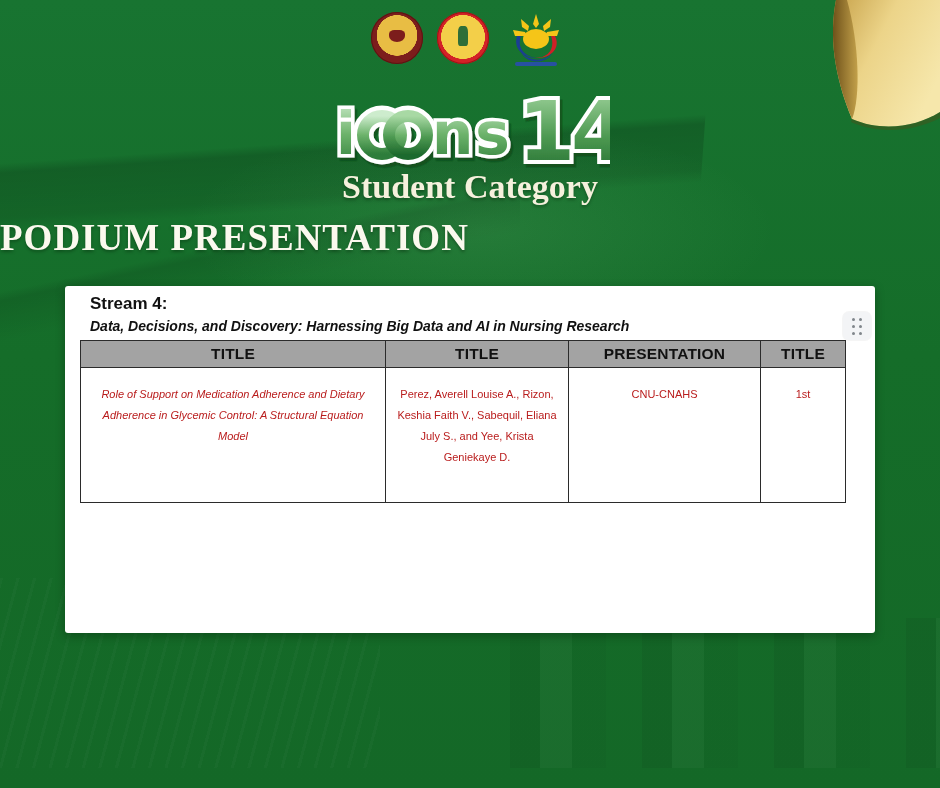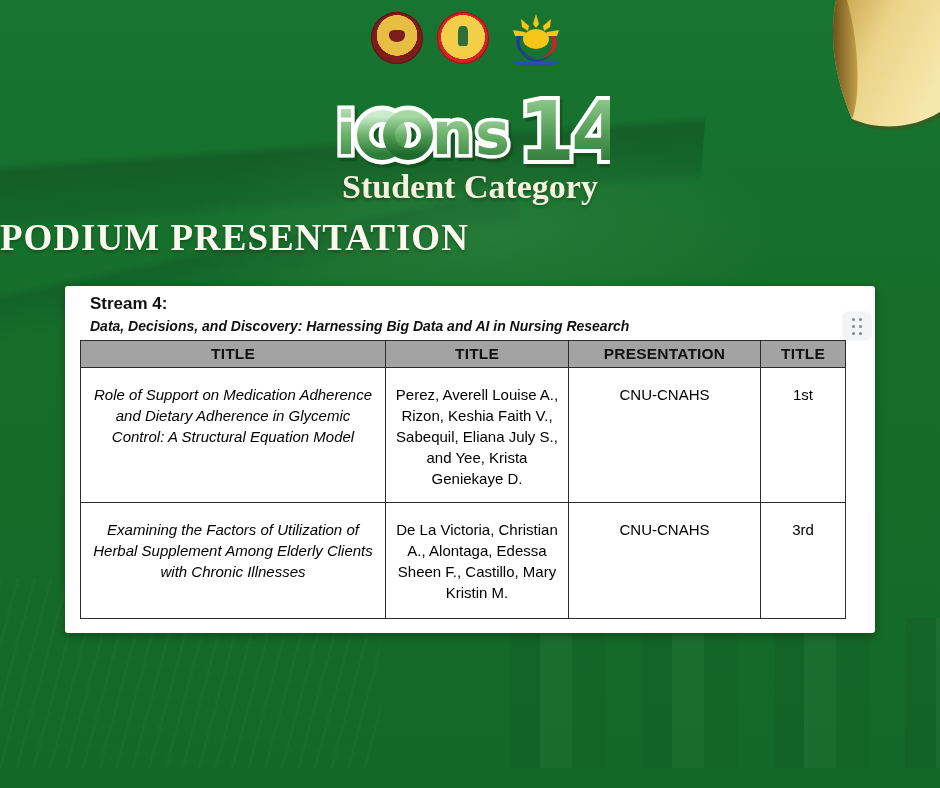--- a/index.html
+++ b/index.html
@@ -49,21 +49,21 @@
   .stream-title{position:absolute;left:25px;top:32px;font-size:14px;font-weight:bold;font-style:italic;color:#111;white-space:nowrap;}
 
   .drag-handle{position:absolute;left:778px;top:26px;width:28px;height:28px;border-radius:6px;
     background:#f3f4f6;box-shadow:0 0 0 1px rgba(0,0,0,.04);display:grid;
     grid-template-columns:repeat(2,5px);grid-template-rows:repeat(3,5px);gap:2px;place-content:center;cursor:grab;}
   .drag-handle i{width:3px;height:3px;border-radius:50%;background:#80868b;justify-self:center;align-self:center;}
 
   table.results{position:absolute;left:15px;top:54px;border-collapse:collapse;table-layout:fixed;width:765px;}
   table.results th,table.results td{border:1.6px solid #2b2b2b;}
   table.results th{background:#a3a3a3;font-size:15.5px;font-weight:bold;color:#111;height:24px;text-align:center;letter-spacing:.2px;}
-  table.results td{vertical-align:top;text-align:center;font-size:15px;line-height:21px;color:#000000;padding:16px 8px 6px 8px;}
+  table.results td{vertical-align:top;text-align:center;font-size:11px;line-height:21px;color:#b91c1c;padding:16px 8px 6px 8px;}
   .col-title{width:305px;} .col-author{width:183px;} .col-inst{width:192px;} .col-rank{width:85px;}
   td.cell-title{font-style:italic;padding-left:14px;padding-right:14px;}
   tr.row-1 td{height:135px;box-sizing:border-box;}
   tr.row-2 td{height:116px;box-sizing:border-box;}
 
   .page-curl{position:absolute;top:0;right:0;width:120px;height:136px;pointer-events:none;}
 </style>
 </head>
 <body>
 
@@ -156,26 +156,20 @@
           <th>TITLE</th>
         </tr>
       </thead>
       <tbody>
           <tr class="row-1">
             <td class="cell-title">Role of Support on Medication Adherence and Dietary Adherence in Glycemic Control: A Structural Equation Model</td>
             <td class="cell-author">Perez, Averell Louise A., Rizon, Keshia Faith V., Sabequil, Eliana July S., and Yee, Krista Geniekaye D.</td>
             <td class="cell-inst">CNU-CNAHS</td>
             <td class="cell-rank">1st</td>
           </tr>
-          <tr class="row-2">
-            <td class="cell-title">Examining the Factors of Utilization of Herbal Supplement Among Elderly Clients with Chronic Illnesses</td>
-            <td class="cell-author">De La Victoria, Christian A., Alontaga, Edessa Sheen F., Castillo, Mary Kristin M.</td>
-            <td class="cell-inst">CNU-CNAHS</td>
-            <td class="cell-rank">3rd</td>
-          </tr>
         </tbody>
     </table>
 
   </div>
 
   <div class="page-curl">
     <svg width="120" height="136" viewBox="0 0 120 136">
       <defs>
         <linearGradient id="curlLight" x1="0" y1="0" x2="1" y2="0.6">
           <stop offset="0" stop-color="#c7a24a"></stop>

